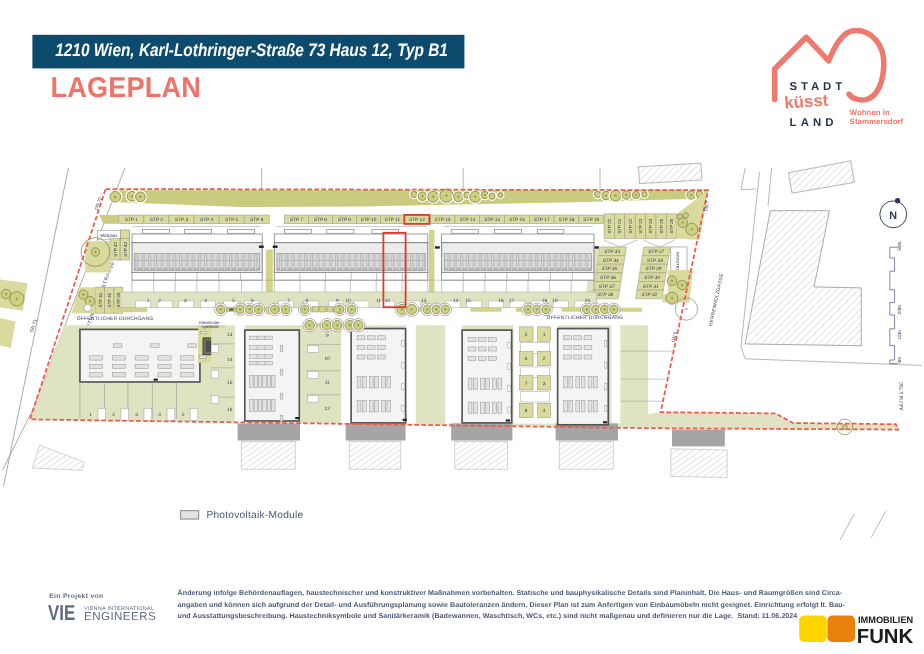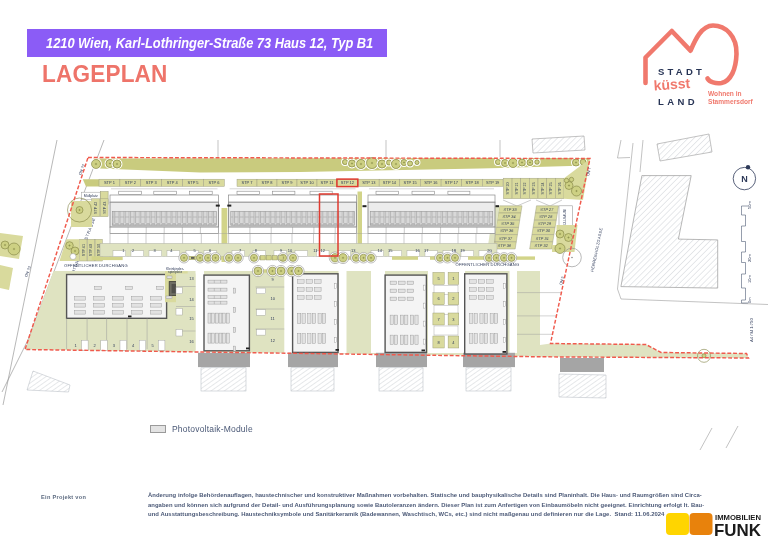--- a/index.html
+++ b/index.html
@@ -1,18 +1,18 @@
 <!DOCTYPE html>
 <html><head><meta charset="utf-8">
 <style>
 html,body{margin:0;padding:0;width:770px;height:545px;background:#ffffff;overflow:hidden;}
 *{font-family:"Liberation Sans",sans-serif;box-sizing:border-box;}
 #page{position:relative;width:770px;height:545px;}
 #plansvg{position:absolute;left:0;top:0;}
-.hbar{position:absolute;left:27px;top:29px;width:360px;height:28px;background:#8b5cf6;color:#fff;
+.hbar{position:absolute;left:27px;top:29px;width:360px;height:28px;background:#0c4a6e;color:#fff;
  font-size:15px;font-weight:bold;font-style:italic;line-height:28.5px;padding-left:19px;letter-spacing:0px;white-space:nowrap;}
 .hbar span{display:inline-block;transform:scaleX(0.855);transform-origin:0 50%;}
 .title{position:absolute;left:42px;top:60px;color:#ee746a;font-size:24px;font-weight:bold;letter-spacing:0.2px;transform:scaleX(0.94);transform-origin:0 0;}
 .legend{position:absolute;left:150px;top:424px;font-size:8.5px;color:#4a5876;font-weight:normal;letter-spacing:0.2px;}
 .legsw{position:absolute;left:150px;top:424.5px;width:16px;height:8px;background:#e3e3e3;border:0.7px solid #9a9a9a;}
 .projvon{position:absolute;left:41px;top:494px;font-size:5.6px;color:#5d6b80;font-weight:bold;letter-spacing:0.3px;}
 .vie{position:absolute;left:40px;top:501px;width:120px;height:26px;color:#5d6b80;}
 .vie .big{position:absolute;left:0;top:0;font-size:18px;font-weight:bold;letter-spacing:0px;transform:scaleX(0.78);transform-origin:0 0;}
 .vie .l1{position:absolute;left:30px;top:3px;font-size:4.6px;letter-spacing:0.2px;white-space:nowrap;}
 .vie .l2{position:absolute;left:30px;top:8px;font-size:9.6px;letter-spacing:0.4px;white-space:nowrap;}
@@ -1001,20 +1001,25 @@
 
 <text x="70" y="83.5" font-size="6.6" font-weight="bold" fill="#f0796d">Wohnen in</text>
 <text x="70" y="91.5" font-size="6.6" font-weight="bold" fill="#f0796d">Stammersdorf</text>
 </svg>
 
 <div class="legsw"></div>
 <div class="legend" style="left:172px;">Photovoltaik-Module</div>
 
 <div class="projvon">Ein Projekt von</div>
 
+<div class="vie">
+      <span class="big">VIE</span>
+      <span class="l1">VIENNA INTERNATIONAL</span>
+      <span class="l2">ENGINEERS</span>
+    </div>
 
 <div class="discl">
       <span>Änderung infolge Behördenauflagen, haustechnischer und konstruktiver Maßnahmen vorbehalten. Statische und bauphysikalische Details sind Planinhalt. Die Haus- und Raumgrößen sind Circa-</span>
       <span>angaben und können sich aufgrund der Detail- und Ausführungsplanung sowie Bautoleranzen ändern. Dieser Plan ist zum Anfertigen von Einbaumöbeln nicht geeignet. Einrichtung erfolgt lt. Bau-</span>
       <span>und Ausstattungsbeschreibung. Haustechniksymbole und Sanitärkeramik (Badewannen, Waschtisch, WCs, etc.) sind nicht maßgenau und definieren nur die Lage.&nbsp; Stand: 11.06.2024</span>
     </div>
 
 <svg style="position:absolute;left:660px;top:508px;" width="110" height="37" viewBox="0 0 110 37">
 
 <rect x="6" y="5" width="23" height="22" rx="4" fill="#ffd500"></rect>

